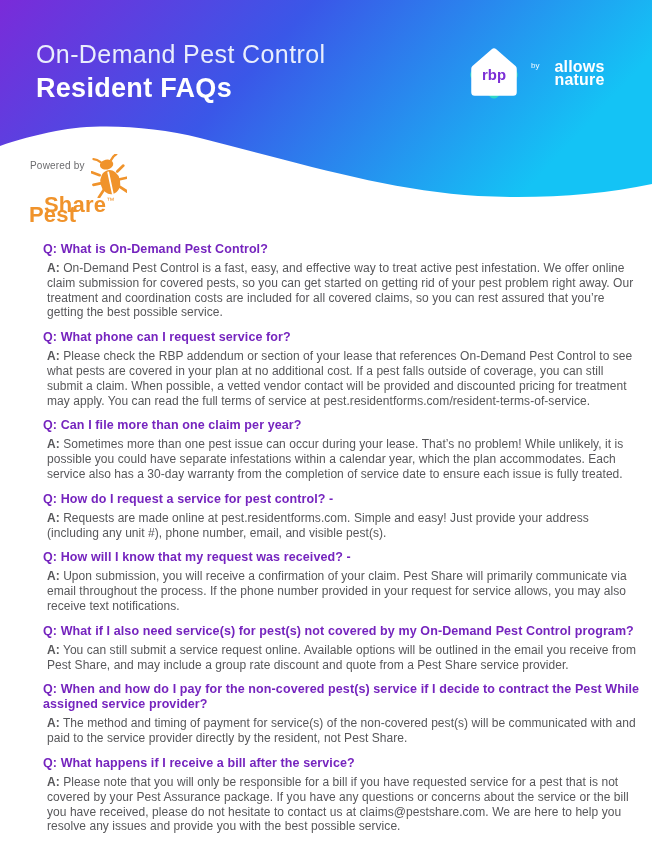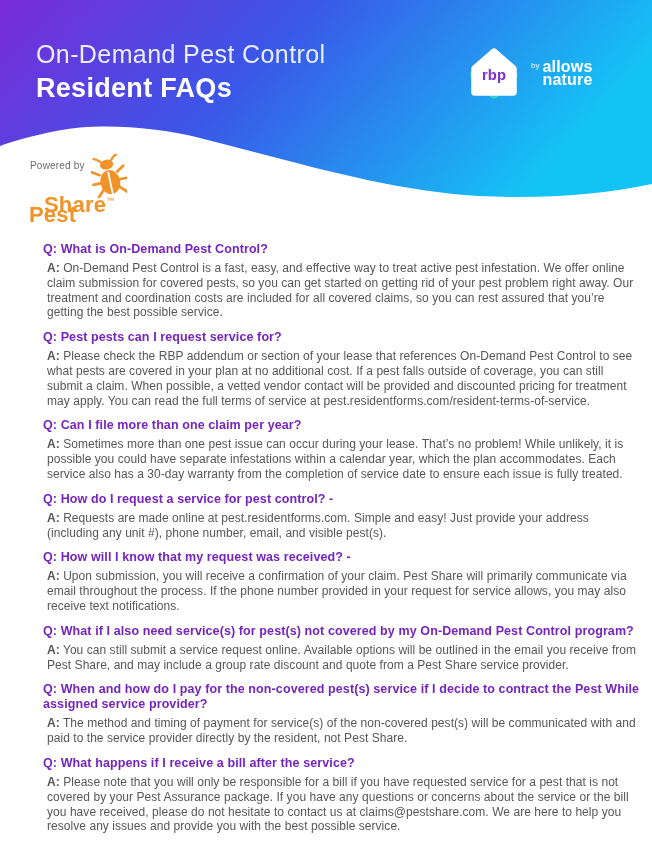--- a/index.html
+++ b/index.html
@@ -17,21 +17,21 @@
   .title-line1{
     font-size:25px;font-weight:400;letter-spacing:.4px;color:#e9eefc;line-height:33px;
   }
   .title-line2{
     font-size:27px;font-weight:700;letter-spacing:.3px;color:#ffffff;line-height:34px;
   }
 
   .brand{position:absolute;left:466px;top:45px;display:flex;align-items:center;gap:9px;}
   .brand-mark{width:56px;height:56px;display:block;}
   .sn{display:flex;flex-direction:column;align-items:flex-end;color:#fff;}
-  .sn .row1{display:flex;align-items:flex-start;gap:3px;text-align:center;}
+  .sn .row1{display:flex;align-items:flex-start;gap:15px;text-align:center;}
   .sn .by{font-size:8px;font-weight:400;margin-top:1px;opacity:.95;}
   .sn .word{font-size:16px;font-weight:700;line-height:13px;letter-spacing:.2px;}
 
   
   .pestshare{position:absolute;left:27px;top:154px;width:140px;height:66px;}
   .powered{position:absolute;left:3px;top:6px;font-size:10px;color:#6b6b6e;letter-spacing:.2px;}
   .ps-word1{position:absolute;left:2px;top:18px;font-size:22px;font-weight:800;
     color:var(--orange,#f0932b);letter-spacing:.2px;margin-top:30px;}
   .ps-word2{position:absolute;left:17px;top:38px;font-size:22px;font-weight:800;
     color:var(--orange,#f0932b);letter-spacing:.2px;}
@@ -108,21 +108,21 @@
     </div>
   </header>
 
   <main>
     <section class="faq">
       <h3>Q: What is On-Demand Pest Control?</h3>
       <p><b>A:</b> On-Demand Pest Control is a fast, easy, and effective way to treat active pest infestation. We offer online claim submission for covered pests, so you can get started on getting rid of your pest problem right away. Our treatment and coordination costs are included for all covered claims, so you can rest assured that you’re getting the best possible service.</p>
     </section>
 
     <section class="faq">
-      <h3>Q: Pest pests can I request service for?</h3>
+      <h3>Q: What phone can I request service for?</h3>
       <p><b>A:</b> Please check the RBP addendum or section of your lease that references On-Demand Pest Control to see what pests are covered in your plan at no additional cost. If a pest falls outside of coverage, you can still submit a claim. When possible, a vetted vendor contact will be provided and discounted pricing for treatment may apply. You can read the full terms of service at pest.residentforms.com/resident-terms-of-service.</p>
     </section>
 
     <section class="faq">
       <h3>Q: Can I file more than one claim per year?</h3>
       <p><b>A:</b> Sometimes more than one pest issue can occur during your lease. That’s no problem! While unlikely, it is possible you could have separate infestations within a calendar year, which the plan accommodates. Each service also has a 30-day warranty from the completion of service date to ensure each issue is fully treated.</p>
     </section>
 
     <section class="faq">
       <h3>Q: How do I request a service for pest control? -</h3>

